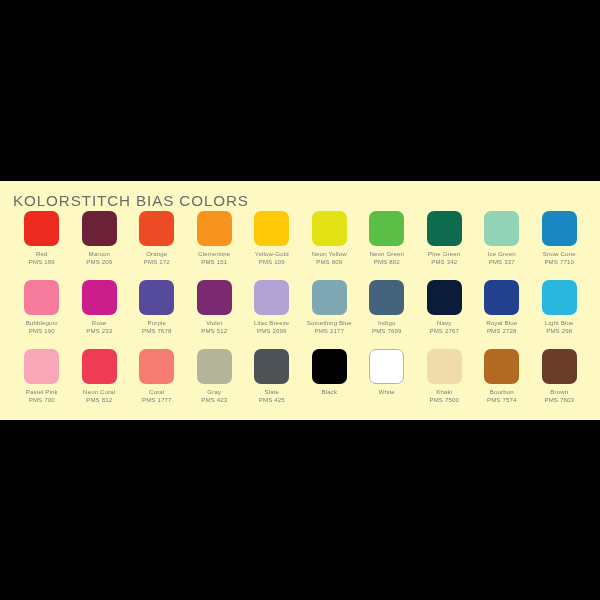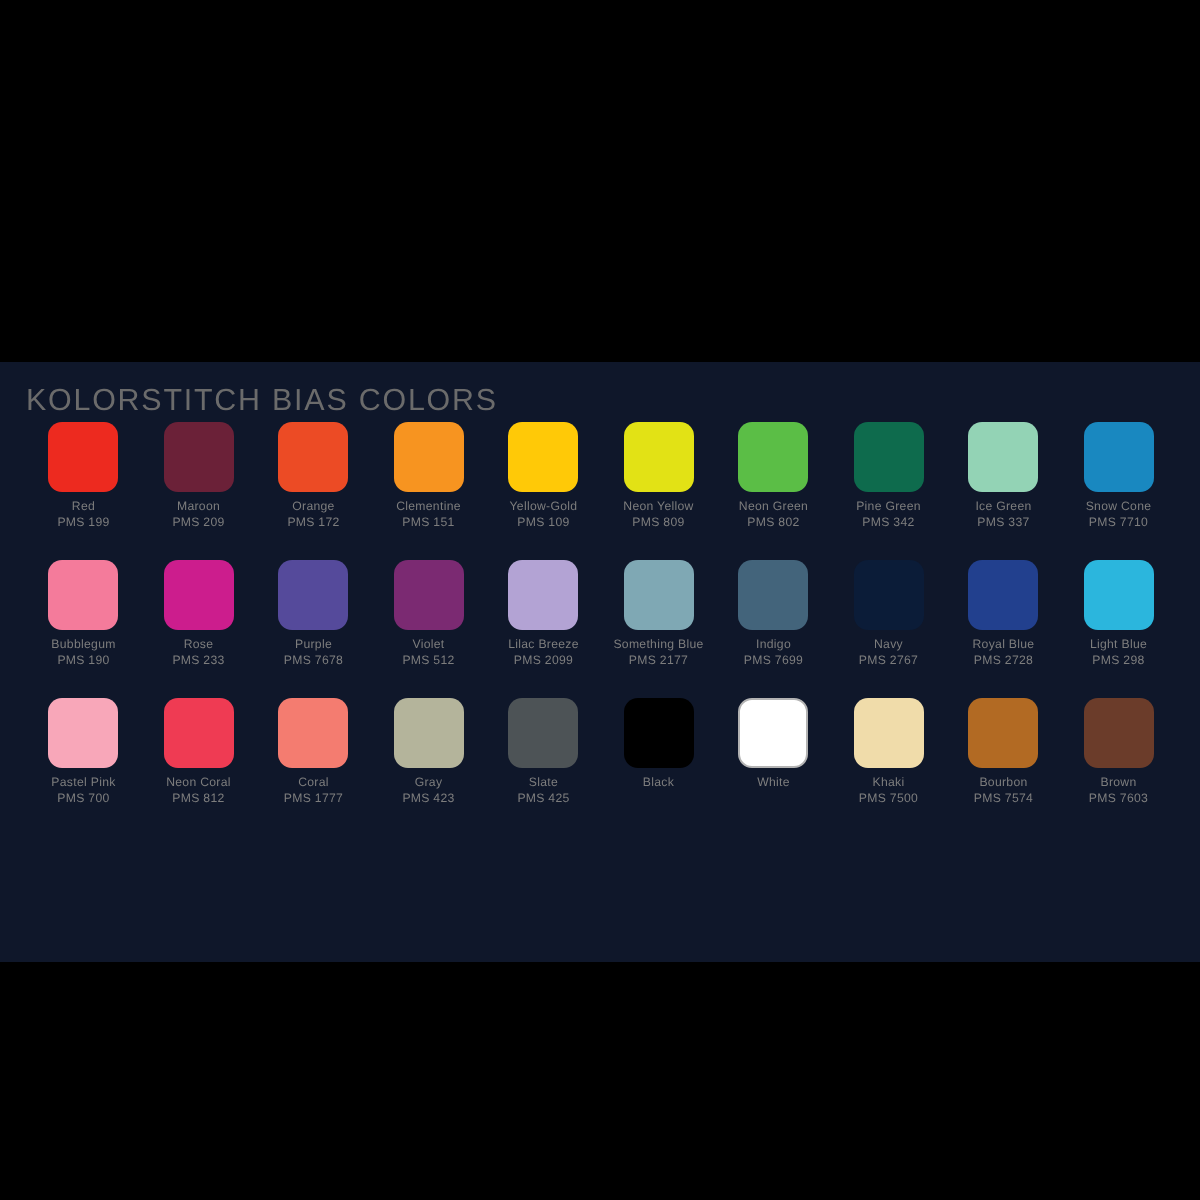--- a/index.html
+++ b/index.html
@@ -17,22 +17,22 @@
     position: relative;
     width: 600px;
     height: 600px;
     background: #000000;
   }
   #color-card {
     position: absolute;
     left: 0;
     top: 181px;
     width: 600px;
-    height: 300px;
-    background: #0f172a;
+    height: 239px;
+    background: #fef9c3;
     box-sizing: border-box;
   }
   #card-title {
     position: absolute;
     left: 13px;
     top: 11px;
     font-size: 15.2px;
     letter-spacing: 0.9px;
     color: #6b6b6b;
     font-weight: 400;

